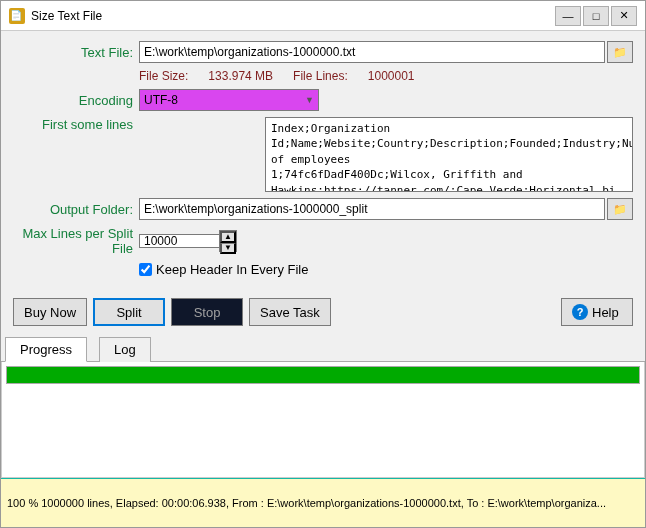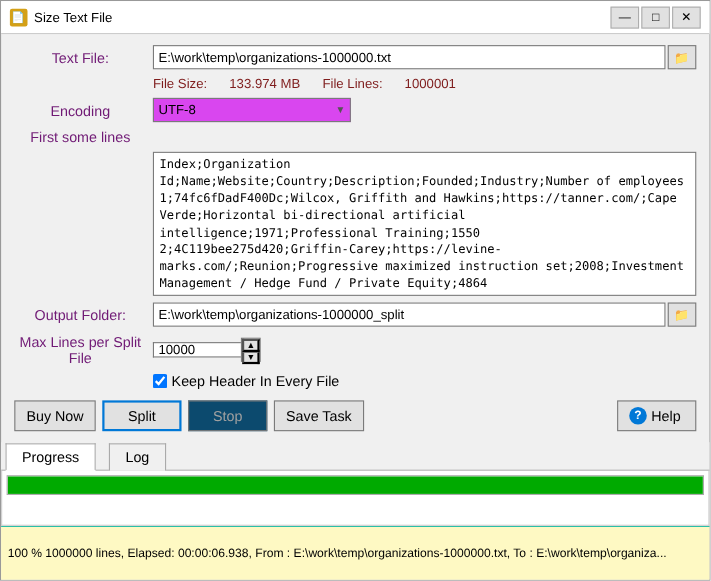--- a/index.html
+++ b/index.html
@@ -69,23 +69,23 @@
       gap: 6px;
     }
 
     .form-row {
       display: flex;
       align-items: center;
       gap: 6px;
     }
     .form-label {
       width: 120px;
-      text-align: center;
+      text-align: right;
       font-size: 13px;
-      color: #701a75;
+      color: #15803d;
       flex-shrink: 0;
     }
     .input-with-btn {
       display: flex;
       flex: 1;
       gap: 2px;
     }
     .text-input {
       flex: 1;
       height: 14px;
@@ -215,40 +215,40 @@
     .checkbox-label {
       font-size: 13px;
       color: #000;
       cursor: pointer;
     }
 
     .buttons-row {
       display: flex;
       align-items: center;
       gap: 6px;
-      margin-top: 4px;
+      margin-top: 15px;
     }
     .btn {
       height: 28px;
       min-width: 72px;
       border: 1px solid #7a7a7a;
       background: #e1e1e1;
       font-size: 13px;
       cursor: pointer;
       padding: 0 10px;
       color: #000;
     }
     .btn.primary {
       border: 2px solid #0078d7;
       background: #e1e1e1;
     }
     .btn:disabled {
       color: #a0a0a0;
       cursor: default;
-      background: #0c4a6e;
+      background: #0f172a;
     }
     .btn-help {
       display: flex;
       align-items: center;
       gap: 4px;
     }
     .help-icon-circle {
       width: 16px;
       height: 16px;
       border-radius: 50%;
@@ -357,21 +357,21 @@
       <div class="select-wrapper">
         <select class="select-input">
           <option>UTF-8</option>
           <option>UTF-16</option>
           <option>ASCII</option>
           <option>ISO-8859-1</option>
         </select>
       </div>
     </div>
 
-    <div class="form-row" style="align-items: flex-start; flex-direction: column;">
+    <div class="form-row" style="align-items: flex-start;">
       <span class="form-label">First some lines</span>
       <div class="preview-area" style="flex:1;">
         <span style="white-space:pre-wrap; font-size:11px;">Index;Organization Id;Name;Website;Country;Description;Founded;Industry;Number of employees
 1;74fc6fDadF400Dc;Wilcox, Griffith and Hawkins;https://tanner.com/;Cape Verde;Horizontal bi-directional artificial intelligence;1971;Professional Training;1550
 2;4C119bee275d420;Griffin-Carey;https://levine-marks.com/;Reunion;Progressive maximized instruction set;2008;Investment Management / Hedge Fund / Private Equity;4864</span>
       </div>
     </div>
 
     <div class="form-row">
       <span class="form-label">Output Folder:</span>

